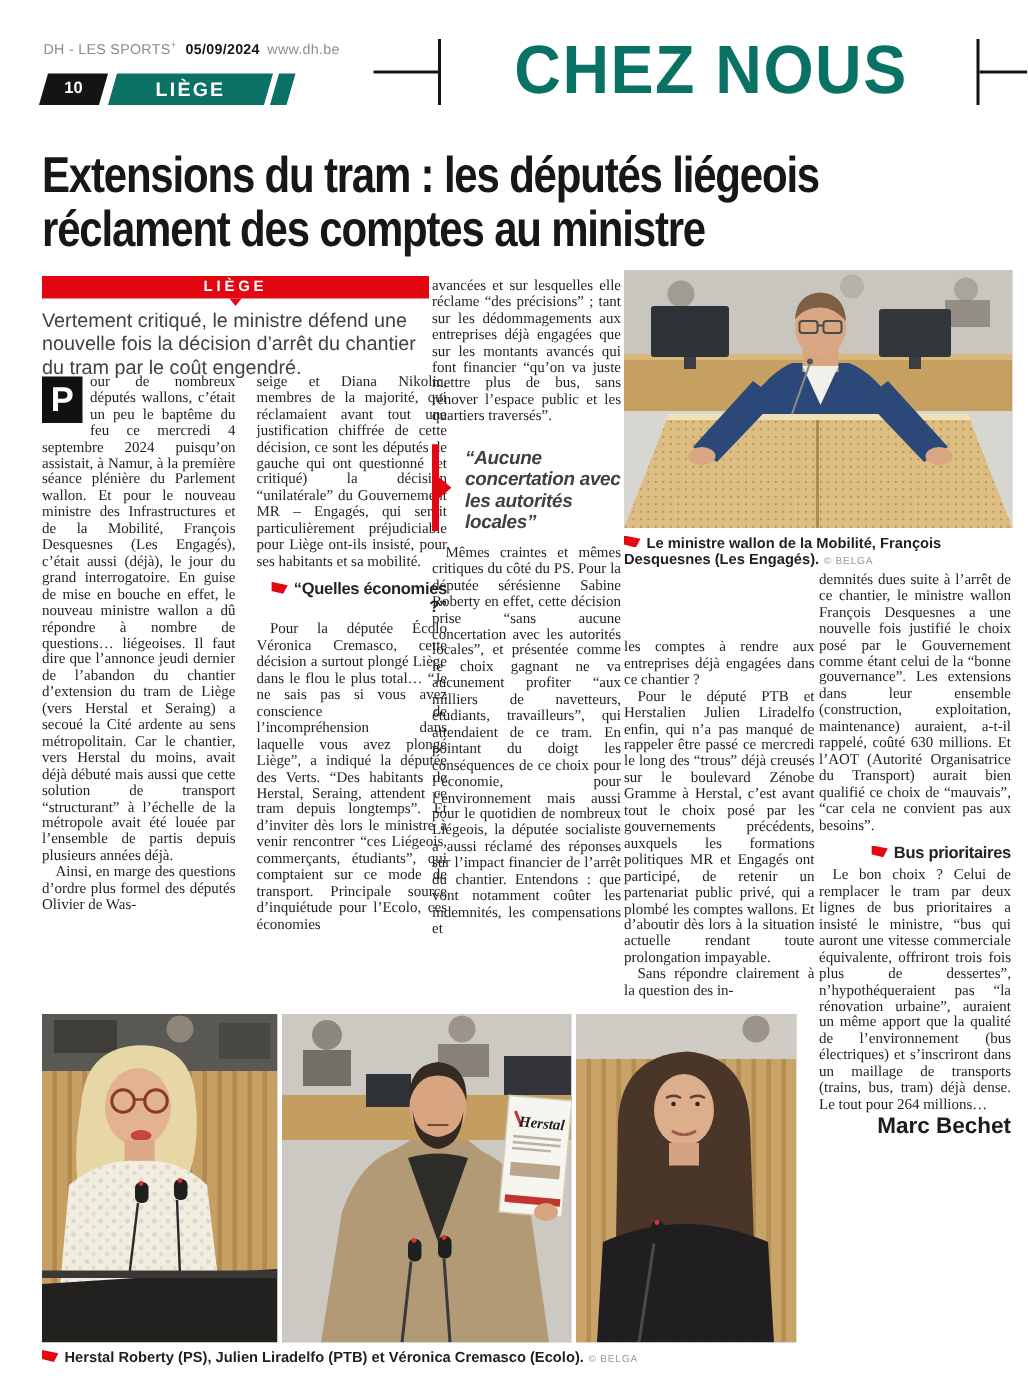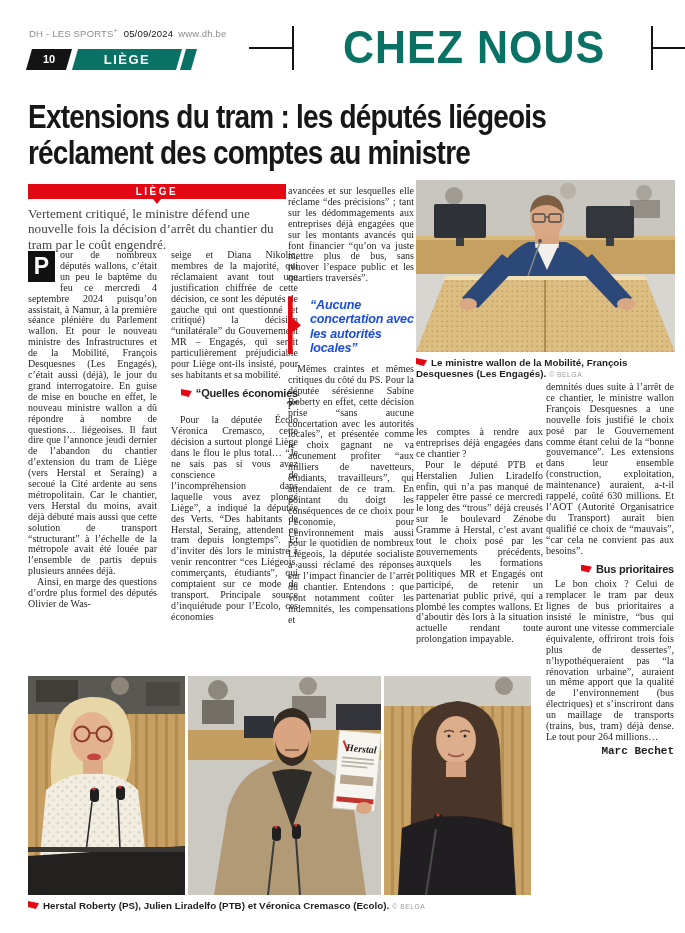--- a/index.html
+++ b/index.html
@@ -3,21 +3,21 @@
 <meta charset="utf-8">
 <style>
   html,body{margin:0;padding:0;background:#ffffff;}
   .page{position:relative;width:685px;height:933px;background:#fff;overflow:hidden;
         font-family:"Liberation Sans",sans-serif;}
 
   
   .mh-info{position:absolute;left:29px;top:27px;font-size:9.5px;color:#8d8d8d;letter-spacing:.2px;white-space:nowrap;}
   .mh-info .pub{color:#8d8d8d;}
   .mh-info sup{font-size:6.5px;}
-  .mh-info .date{color:#141414;font-weight:normal;margin:0 5px 0 6px;}
+  .mh-info .date{color:#141414;font-weight:bold;margin:0 5px 0 6px;}
   .badge{position:absolute;left:29px;top:49px;height:21px;}
   .badge .bx{position:absolute;top:0;height:21px;transform:skewX(-16deg);}
   .badge .num{left:0;width:40px;background:#141414;color:#fff;font-weight:bold;font-size:11px;line-height:21px;text-align:center;}
   .badge .sec{left:46px;width:104px;background:#0a7264;color:#fff;font-weight:bold;font-size:13px;line-height:21px;text-align:center;letter-spacing:1.5px;}
   .badge .tip{left:154px;width:11px;background:#0a7264;}
   .badge .inner{display:inline-block;transform:skewX(16deg);width:100%;}
   .chez{position:absolute;left:300px;top:22px;width:348px;text-align:center;font-weight:bold;
         font-size:43px;color:#0a7264;letter-spacing:1px;transform:scaleY(1.06);transform-origin:center top;white-space:nowrap;}
   .mark{position:absolute;background:#141414;}
   .mk-lh{left:249px;top:47px;width:44px;height:2px;}
@@ -25,21 +25,21 @@
   .mk-rv{left:651px;top:26px;width:2px;height:44px;}
   .mk-rh{left:653px;top:47px;width:32px;height:2px;}
 
   
   .headline{position:absolute;left:28px;top:99px;width:636px;font-weight:bold;color:#171717;
             font-size:28px;line-height:30px;letter-spacing:-.8px;transform:scaleY(1.2);transform-origin:left top;}
   .kicker{position:absolute;left:28px;top:184px;width:258px;height:15px;background:#e30613;color:#fff;
           font-size:10px;font-weight:bold;letter-spacing:2.5px;text-align:center;line-height:15px;}
   .kicker-tri{position:absolute;left:153px;top:199px;width:0;height:0;
           border:4px solid transparent;border-top:5px solid #e30613;}
-  .lead{position:absolute;left:28px;top:206px;width:260px;font-size:13.2px;line-height:15.4px;color:#424242;font-family:Liberation Serif, serif;}
+  .lead{position:absolute;left:28px;top:206px;width:260px;font-size:13.2px;line-height:15.4px;color:#424242;}
 
   
   .col{position:absolute;font-family:"Liberation Serif",serif;font-size:10px;line-height:10.9px;
        text-align:justify;color:#221f1c;overflow:hidden;}
   .col p{margin:0;}
   .col p.ind{text-indent:9px;}
   .c1{left:28px;top:250px;width:129px;height:420px;}
   .c2{left:171px;top:250px;width:127px;height:420px;}
   .c3{left:288px;top:186px;width:126px;height:485px;}
   .c4{left:416px;top:386px;width:127px;height:287px;margin-top:41px;}
@@ -47,22 +47,22 @@
   .dropcap{float:left;width:27px;height:31px;background:#111;color:#fff;font-family:"Liberation Sans",sans-serif;
            font-weight:bold;font-size:23px;line-height:31px;text-align:center;margin:1px 5px 1px 0;}
   .subhead{font-family:"Liberation Sans",sans-serif;font-weight:bold;font-size:11px;line-height:11.8px;
            color:#232323;margin:7px 0 4px;text-align:right;letter-spacing:-.2px;}
   .flag{display:inline-block;width:11px;height:8px;background:#e30613;margin-right:4px;
         clip-path:polygon(0 0,100% 28%,72% 100%,0 76%);}
   .pullquote{display:flex;margin:12px 0 9px;gap:9px;text-align:left;}
   .pq-marker{flex:none;width:13px;height:58px;background:#e30613;
              clip-path:polygon(0 0,36% 0,36% 38%,100% 50%,36% 62%,36% 100%,0 100%);}
   .pq-text{font-family:"Liberation Sans",sans-serif;font-weight:bold;font-style:italic;
-           font-size:12.6px;line-height:14.2px;color:#1d4ed8;letter-spacing:-.2px;padding-top:2px;}
-  .byline{font-family:Liberation Mono, monospace;font-weight:bold;font-size:11px;text-align:right;margin-top:3px;color:#1c1c1c;}
+           font-size:12.6px;line-height:14.2px;color:#404040;letter-spacing:-.2px;padding-top:2px;}
+  .byline{font-family:Liberation Sans, sans-serif;font-weight:bold;font-size:15px;text-align:right;margin-top:3px;color:#1c1c1c;}
 
   
   .photo{position:absolute;overflow:hidden;background:#cbc8c1;}
   .ph-minister{left:416px;top:180px;width:259px;height:172px;}
   .strip{position:absolute;left:28px;top:676px;width:506px;height:219px;white-space:nowrap;font-size:0;}
   .strip .ph{display:inline-block;height:219px;margin-right:3px;vertical-align:top;overflow:hidden;background:#cbc8c1;}
   .caption{position:absolute;font-size:9.8px;line-height:11.4px;font-weight:bold;color:#1f1f1f;text-align:left;}
   .cap1{left:416px;top:357px;width:259px;}
   .cap2{left:28px;top:900px;width:645px;}
   .credit{font-size:6.8px;color:#9b9b9b;font-weight:normal;letter-spacing:.5px;margin-left:3px;}
@@ -152,20 +152,21 @@
       <circle cx="124" cy="61" r="2" fill="#555"></circle>
     </svg>
   </div>
   <div class="caption cap1">
     <span class="flag"></span><span>Le ministre wallon de la Mobilité, François Desquesnes (Les Engagés).</span><span class="credit">© BELGA</span>
   </div>
 
   <div class="col c4">
     <p>les comptes à rendre aux entreprises déjà engagées dans ce chantier ?</p>
     <p class="ind">Pour le député PTB et Herstalien Julien Liradelfo enfin, qui n’a pas manqué de rappeler être passé ce mercredi le long des “trous” déjà creusés sur le boulevard Zénobe Gramme à Herstal, c’est avant tout le choix posé par les gouvernements précédents, auxquels les formations politiques MR et Engagés ont participé, de retenir un partenariat public privé, qui a plombé les comptes wallons. Et d’aboutir dès lors à la situation actuelle rendant toute prolongation impayable.</p>
+    <p class="ind">Sans répondre clairement à la question des in-</p>
   </div>
 
   <div class="col c5">
     <p>demnités dues suite à l’arrêt de ce chantier, le ministre wallon François Desquesnes a une nouvelle fois justifié le choix posé par le Gouvernement comme étant celui de la “bonne gouvernance”. Les extensions dans leur ensemble (construction, exploitation, maintenance) auraient, a-t-il rappelé, coûté 630 millions. Et l’AOT (Autorité Organisatrice du Transport) aurait bien qualifié ce choix de “mauvais”, “car cela ne convient pas aux besoins”.</p>
     <div class="subhead"><span class="flag"></span><span>Bus prioritaires</span></div>
     <p class="ind">Le bon choix ? Celui de remplacer le tram par deux lignes de bus prioritaires a insisté le ministre, “bus qui auront une vitesse commerciale équivalente, offriront trois fois plus de dessertes”, n’hypothéqueraient pas “la rénovation urbaine”, auraient un même apport que la qualité de l’environnement (bus électriques) et s’inscriront dans un maillage de transports (trains, bus, tram) déjà dense. Le tout pour 264 millions…</p>
     <div class="byline">Marc Bechet</div>
   </div>
 
   <div class="strip">

